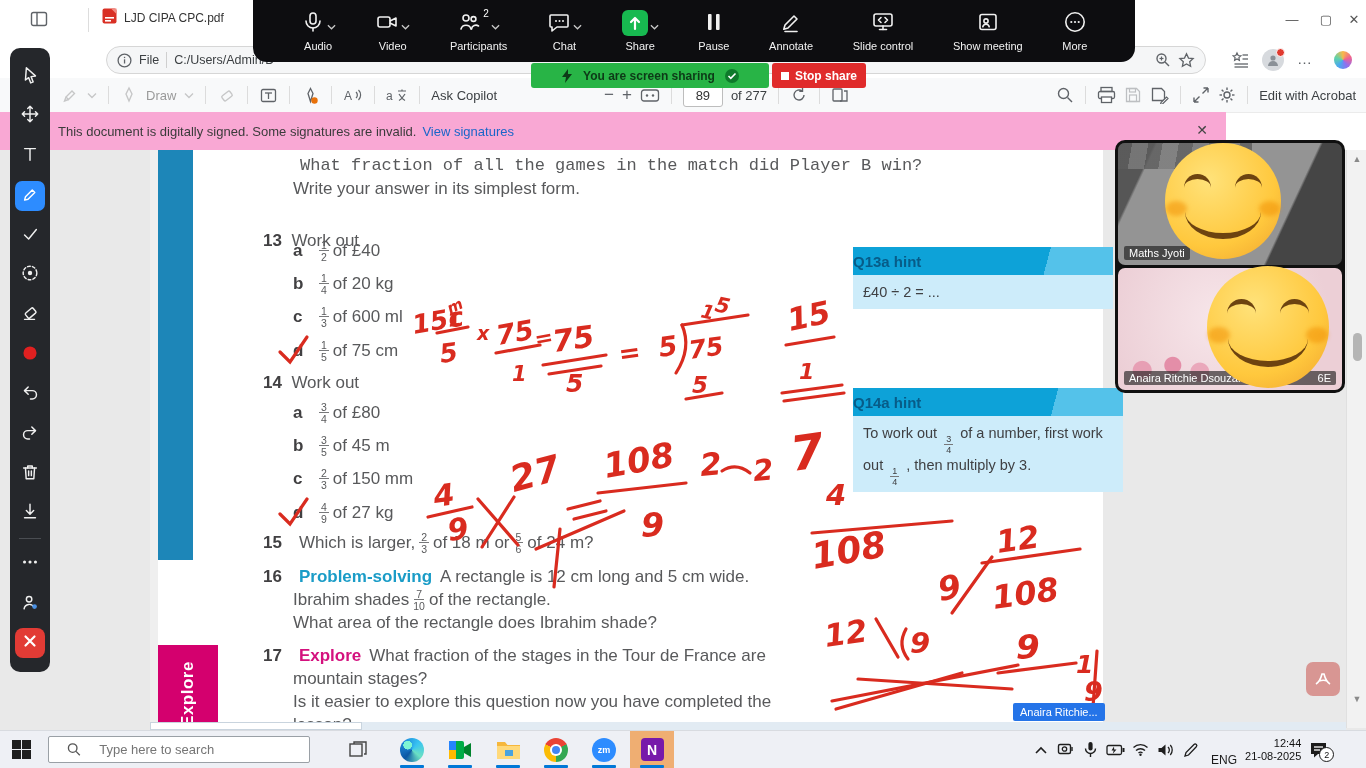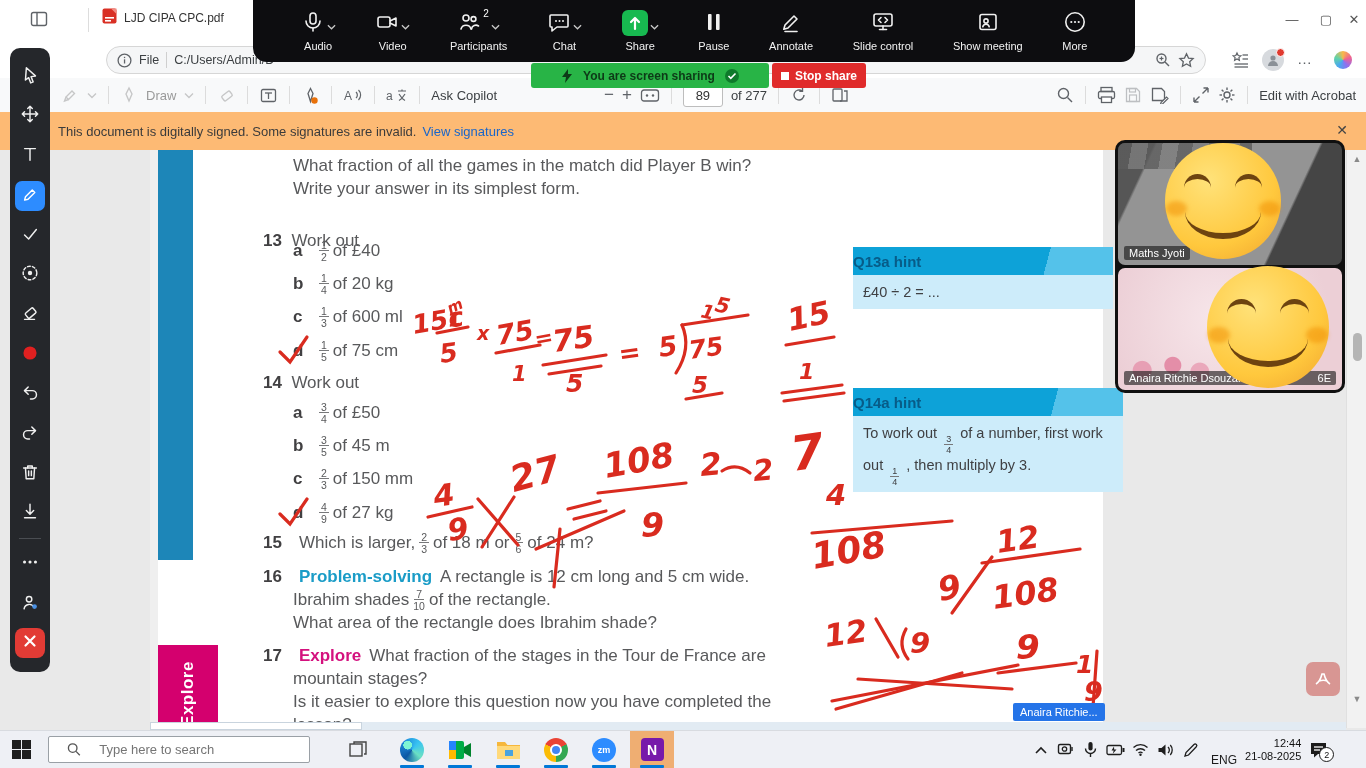--- a/index.html
+++ b/index.html
@@ -41,21 +41,21 @@
   .vsep{width:1px;height:18px;background:#dcdcdc;margin:0 3px;}
   .pt-ic{display:inline-flex;color:#5f6368;cursor:pointer;}
   .pt-ic.dim{opacity:.38;}
   .pt-label{font-size:13px;color:#3c4043;cursor:pointer;white-space:nowrap;}
   .pt-label.dim{color:#9a9a9a;}
   #page-input{width:34px;height:20px;border:1px solid #bdbdbd;border-radius:3px;text-align:center;
     font-size:13px;color:#333;background:#fff;font-family:"Liberation Sans",sans-serif;}
   .pt-sign{font-size:17px;color:#5f6368;cursor:pointer;}
 
   
-  #sig-banner{left:0;top:112px;width:1366px;height:38px;background:#fdba74;display:flex;align-items:center;
+  #sig-banner{left:0;top:112px;width:1226px;height:38px;background:#f9a8d4;display:flex;align-items:center;
     padding-left:58px;box-sizing:border-box;gap:6px;}
   #sig-banner .msg{font-size:13px;color:#3b3b3b;}
   #sig-banner .lnk{font-size:13px;color:#1a66c9;cursor:pointer;}
   #sig-close{position:absolute;right:18px;top:10px;color:#444;font-size:14px;cursor:pointer;}
 
   
   #side-rail{left:10px;top:48px;width:40px;height:624px;background:#25272b;border-radius:10px;z-index:45;
     display:flex;flex-direction:column;align-items:center;justify-content:space-evenly;padding:4px 0;box-sizing:border-box;}
   .st-item{width:30px;height:30px;display:flex;align-items:center;justify-content:center;border-radius:7px;cursor:pointer;}
   .st-item.active{background:#2d8cff;}
@@ -394,21 +394,21 @@
   </div>
 
   <div id="doc-area" class="abs">
     <div id="page">
       <div id="page-margin"></div>
       <div id="unit-bar"></div>
       <div id="explore-tab">
         <span>Explore</span>
       </div>
 
-      <div class="abs doc-txt" style="left:143px;top:4px;">What fraction of all the games in the match did Player B win?</div>
+      <div class="abs doc-txt" style="left:150px;top:4px;font-family:Liberation Mono, monospace;">What fraction of all the games in the match did Player B win?</div>
       <div class="abs doc-txt" style="left:143px;top:27px;">Write your answer in its simplest form.</div>
 
       <div class="abs doc-txt" style="left:113px;top:59px;margin-top:20px;">
         <span class="qnum">13</span>&nbsp;&nbsp;<span>Work out</span>
       </div>
       <div class="abs" style="left:143px;top:84px;" id="q13-items">
           <div class="qrow">
             <span class="qletter">a</span>
             <span class="frac">
               <span class="fn">1</span>
@@ -445,21 +445,21 @@
       <div class="abs doc-txt" style="left:113px;top:221px;">
         <span class="qnum">14</span>&nbsp;&nbsp;<span>Work out</span>
       </div>
       <div class="abs" style="left:143px;top:246px;" id="q14-items">
           <div class="qrow">
             <span class="qletter">a</span>
             <span class="frac">
               <span class="fn">3</span>
               <span class="fd">4</span>
             </span>
-            <span>of £50</span>
+            <span>of £80</span>
           </div>
           <div class="qrow">
             <span class="qletter">b</span>
             <span class="frac">
               <span class="fn">3</span>
               <span class="fd">5</span>
             </span>
             <span>of 45 m</span>
           </div>
           <div class="qrow">

